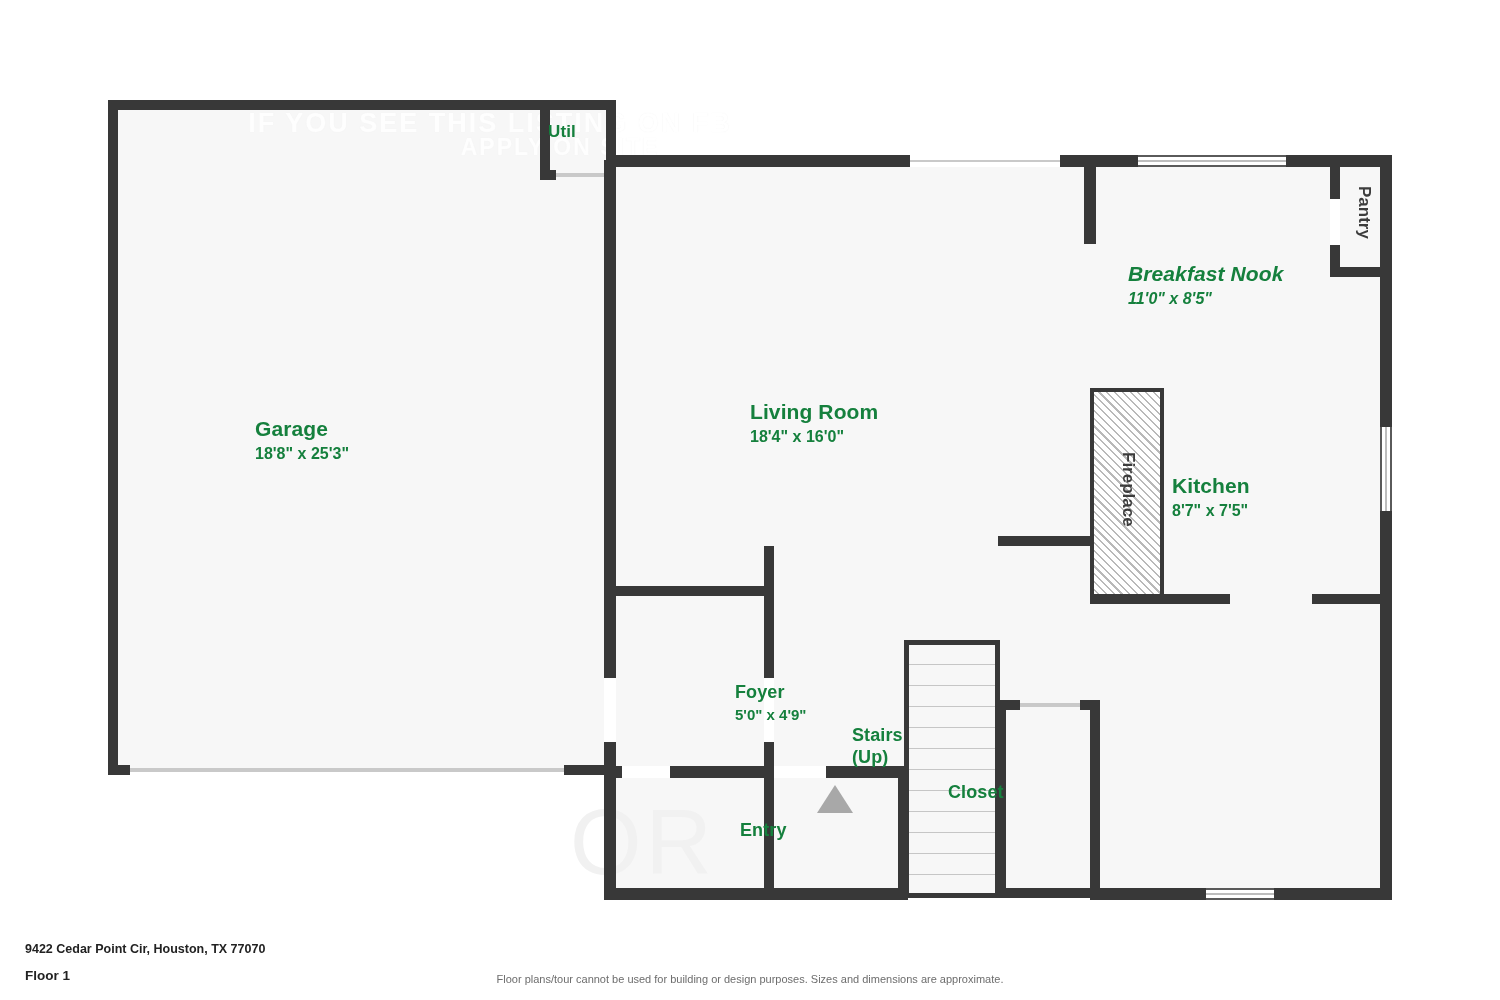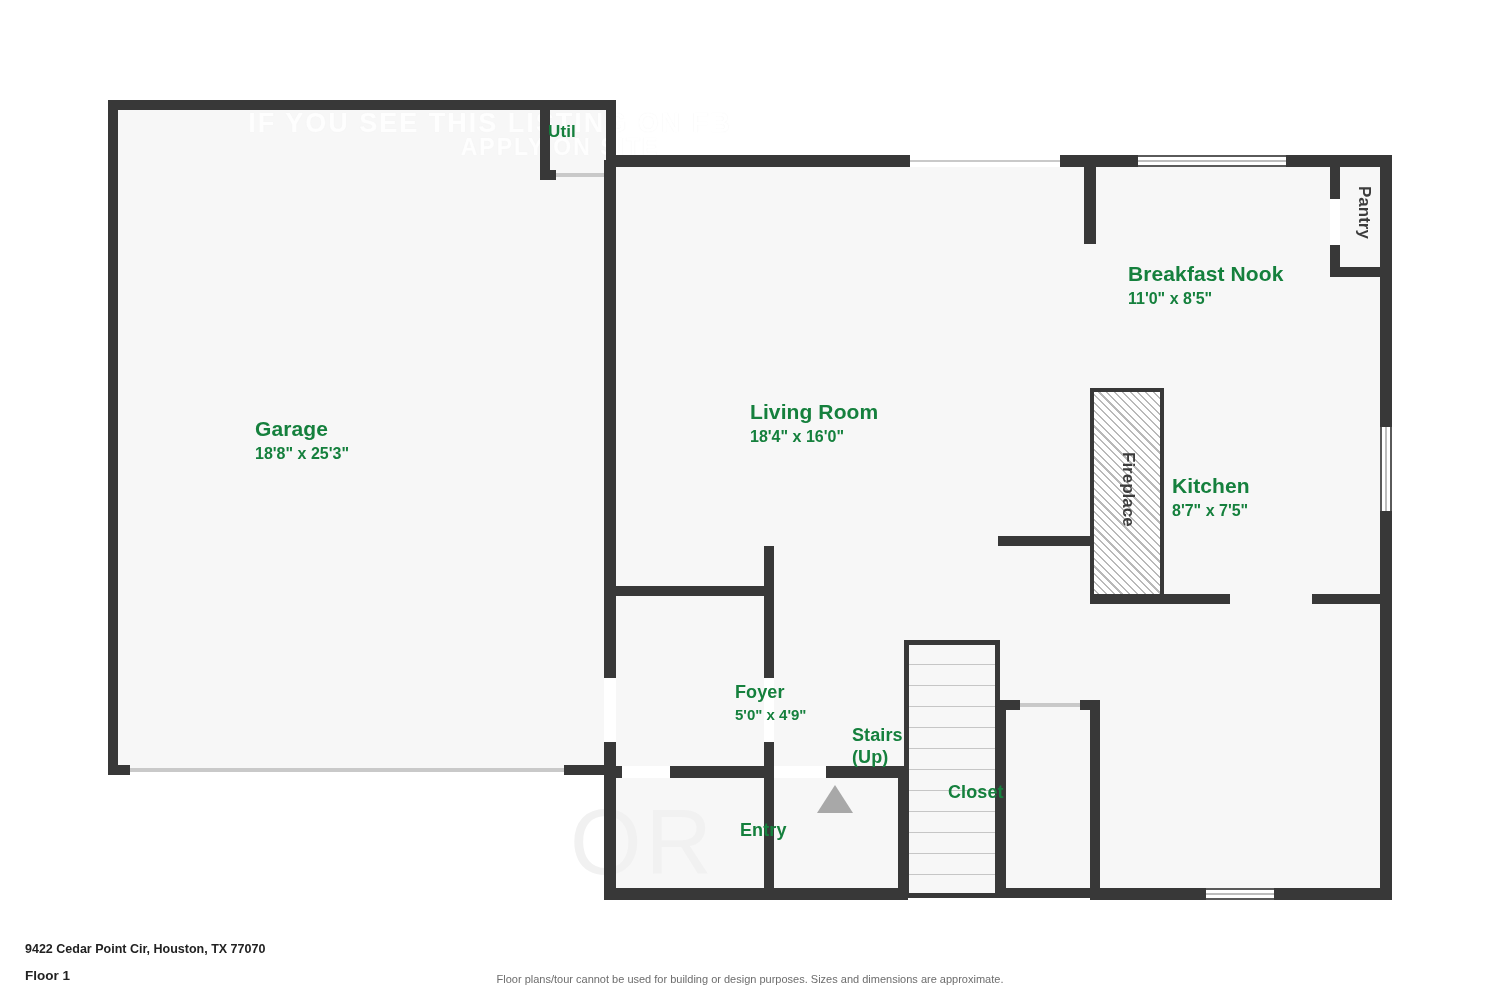--- a/index.html
+++ b/index.html
@@ -282,21 +282,21 @@
 
   <div class="label tiny" style="left:548px;top:122px;width:64px;">
     <span class="rname">Util</span>
   </div>
 
   <div class="label" style="left:750px;top:359px;width:200px;margin-top:40px;">
     <span class="rname">Living Room</span>
     <span class="rdim">18'4" x 16'0"</span>
   </div>
 
-  <div class="label" style="left:1128px;top:261px;width:200px;">
+  <div class="label" style="left:1128px;top:261px;width:200px;font-style:italic;">
     <span class="rname">Breakfast Nook</span>
     <span class="rdim">11'0" x 8'5"</span>
   </div>
 
   <div class="vert-label" style="left:1354px;top:186px;">Pantry</div>
 
   <div class="label" style="left:1172px;top:473px;width:200px;">
     <span class="rname">Kitchen</span>
     <span class="rdim">8'7" x 7'5"</span>
   </div>

